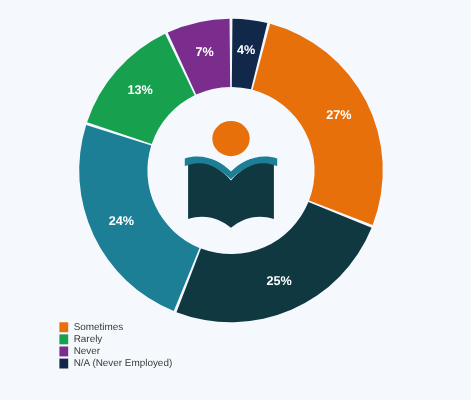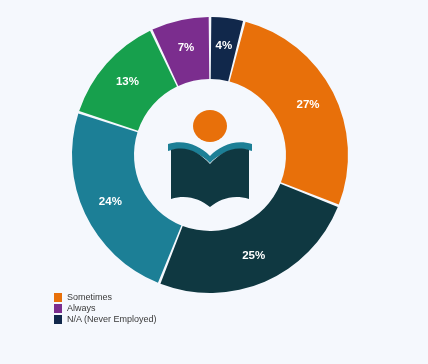--- a/index.html
+++ b/index.html
@@ -99,22 +99,26 @@
         </g>
     </svg>
   </div>
 
   <div id="legend">
       <div class="legend-row">
         <span class="legend-swatch" style="background: rgb(232, 112, 10);"></span>
         <span class="legend-text">Sometimes</span>
       </div>
       <div class="legend-row">
+        <span class="legend-swatch" style="background: rgb(23, 160, 77);"></span>
+        <span class="legend-text">Rarely</span>
+      </div>
+      <div class="legend-row">
         <span class="legend-swatch" style="background: rgb(123, 45, 142);"></span>
-        <span class="legend-text">Always</span>
+        <span class="legend-text">Never</span>
       </div>
       <div class="legend-row">
         <span class="legend-swatch" style="background: rgb(17, 40, 75);"></span>
         <span class="legend-text">N/A (Never Employed)</span>
       </div>
     </div>
 
 </div>
 
 </body></html>

